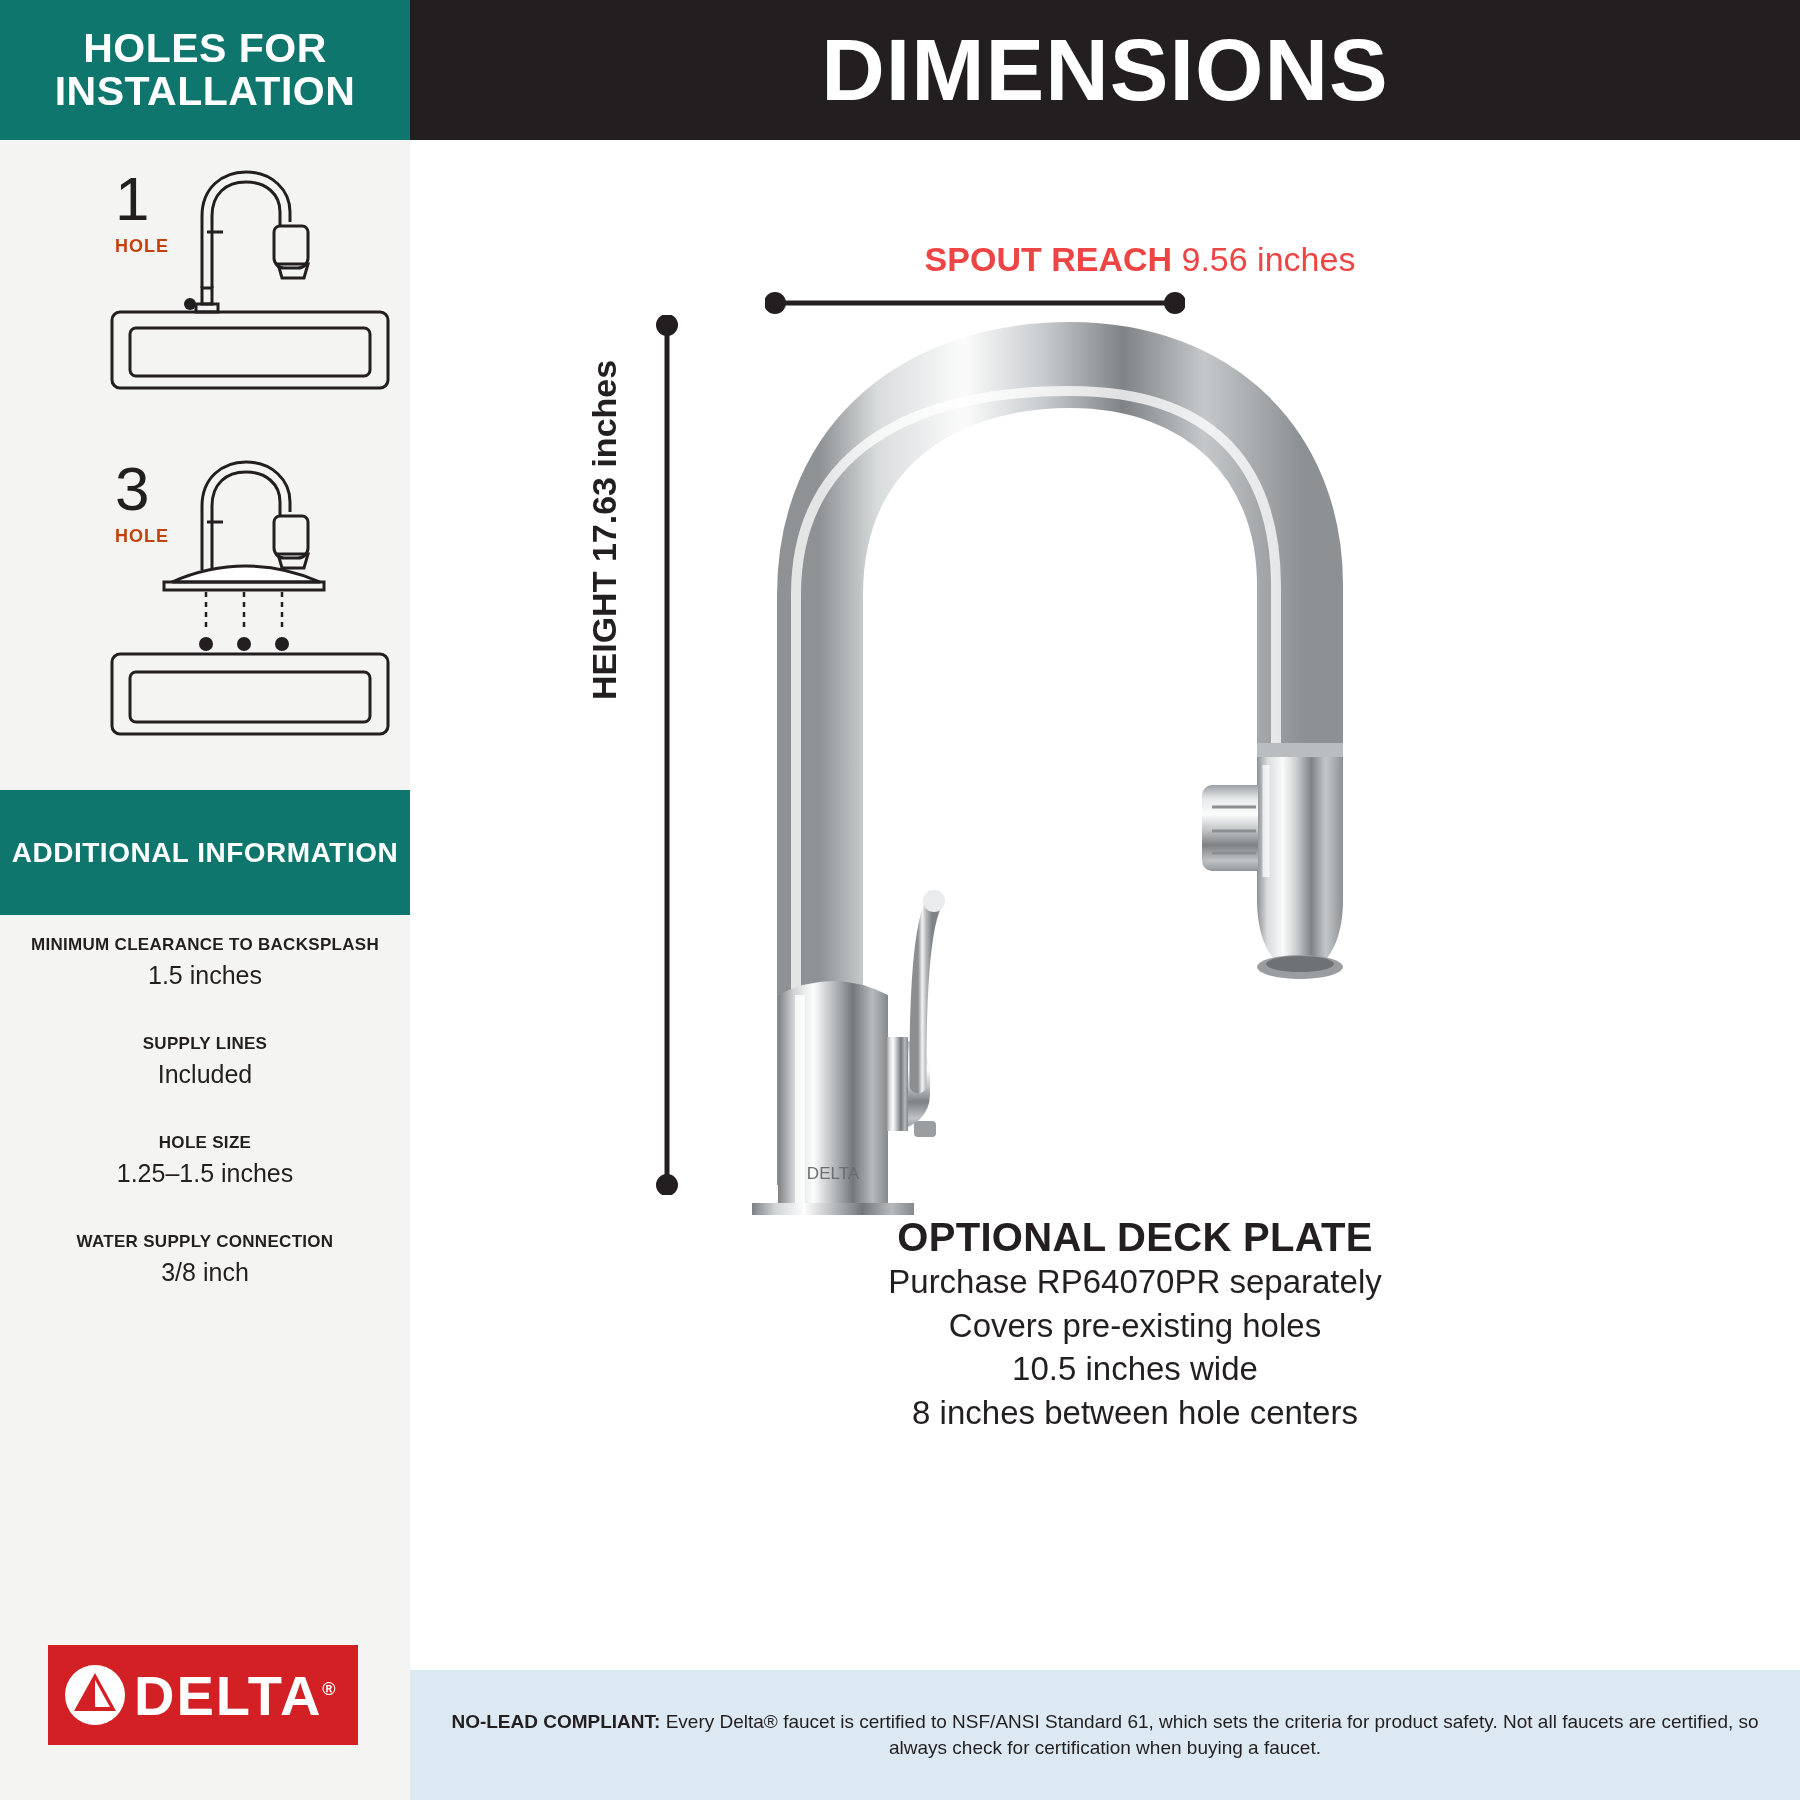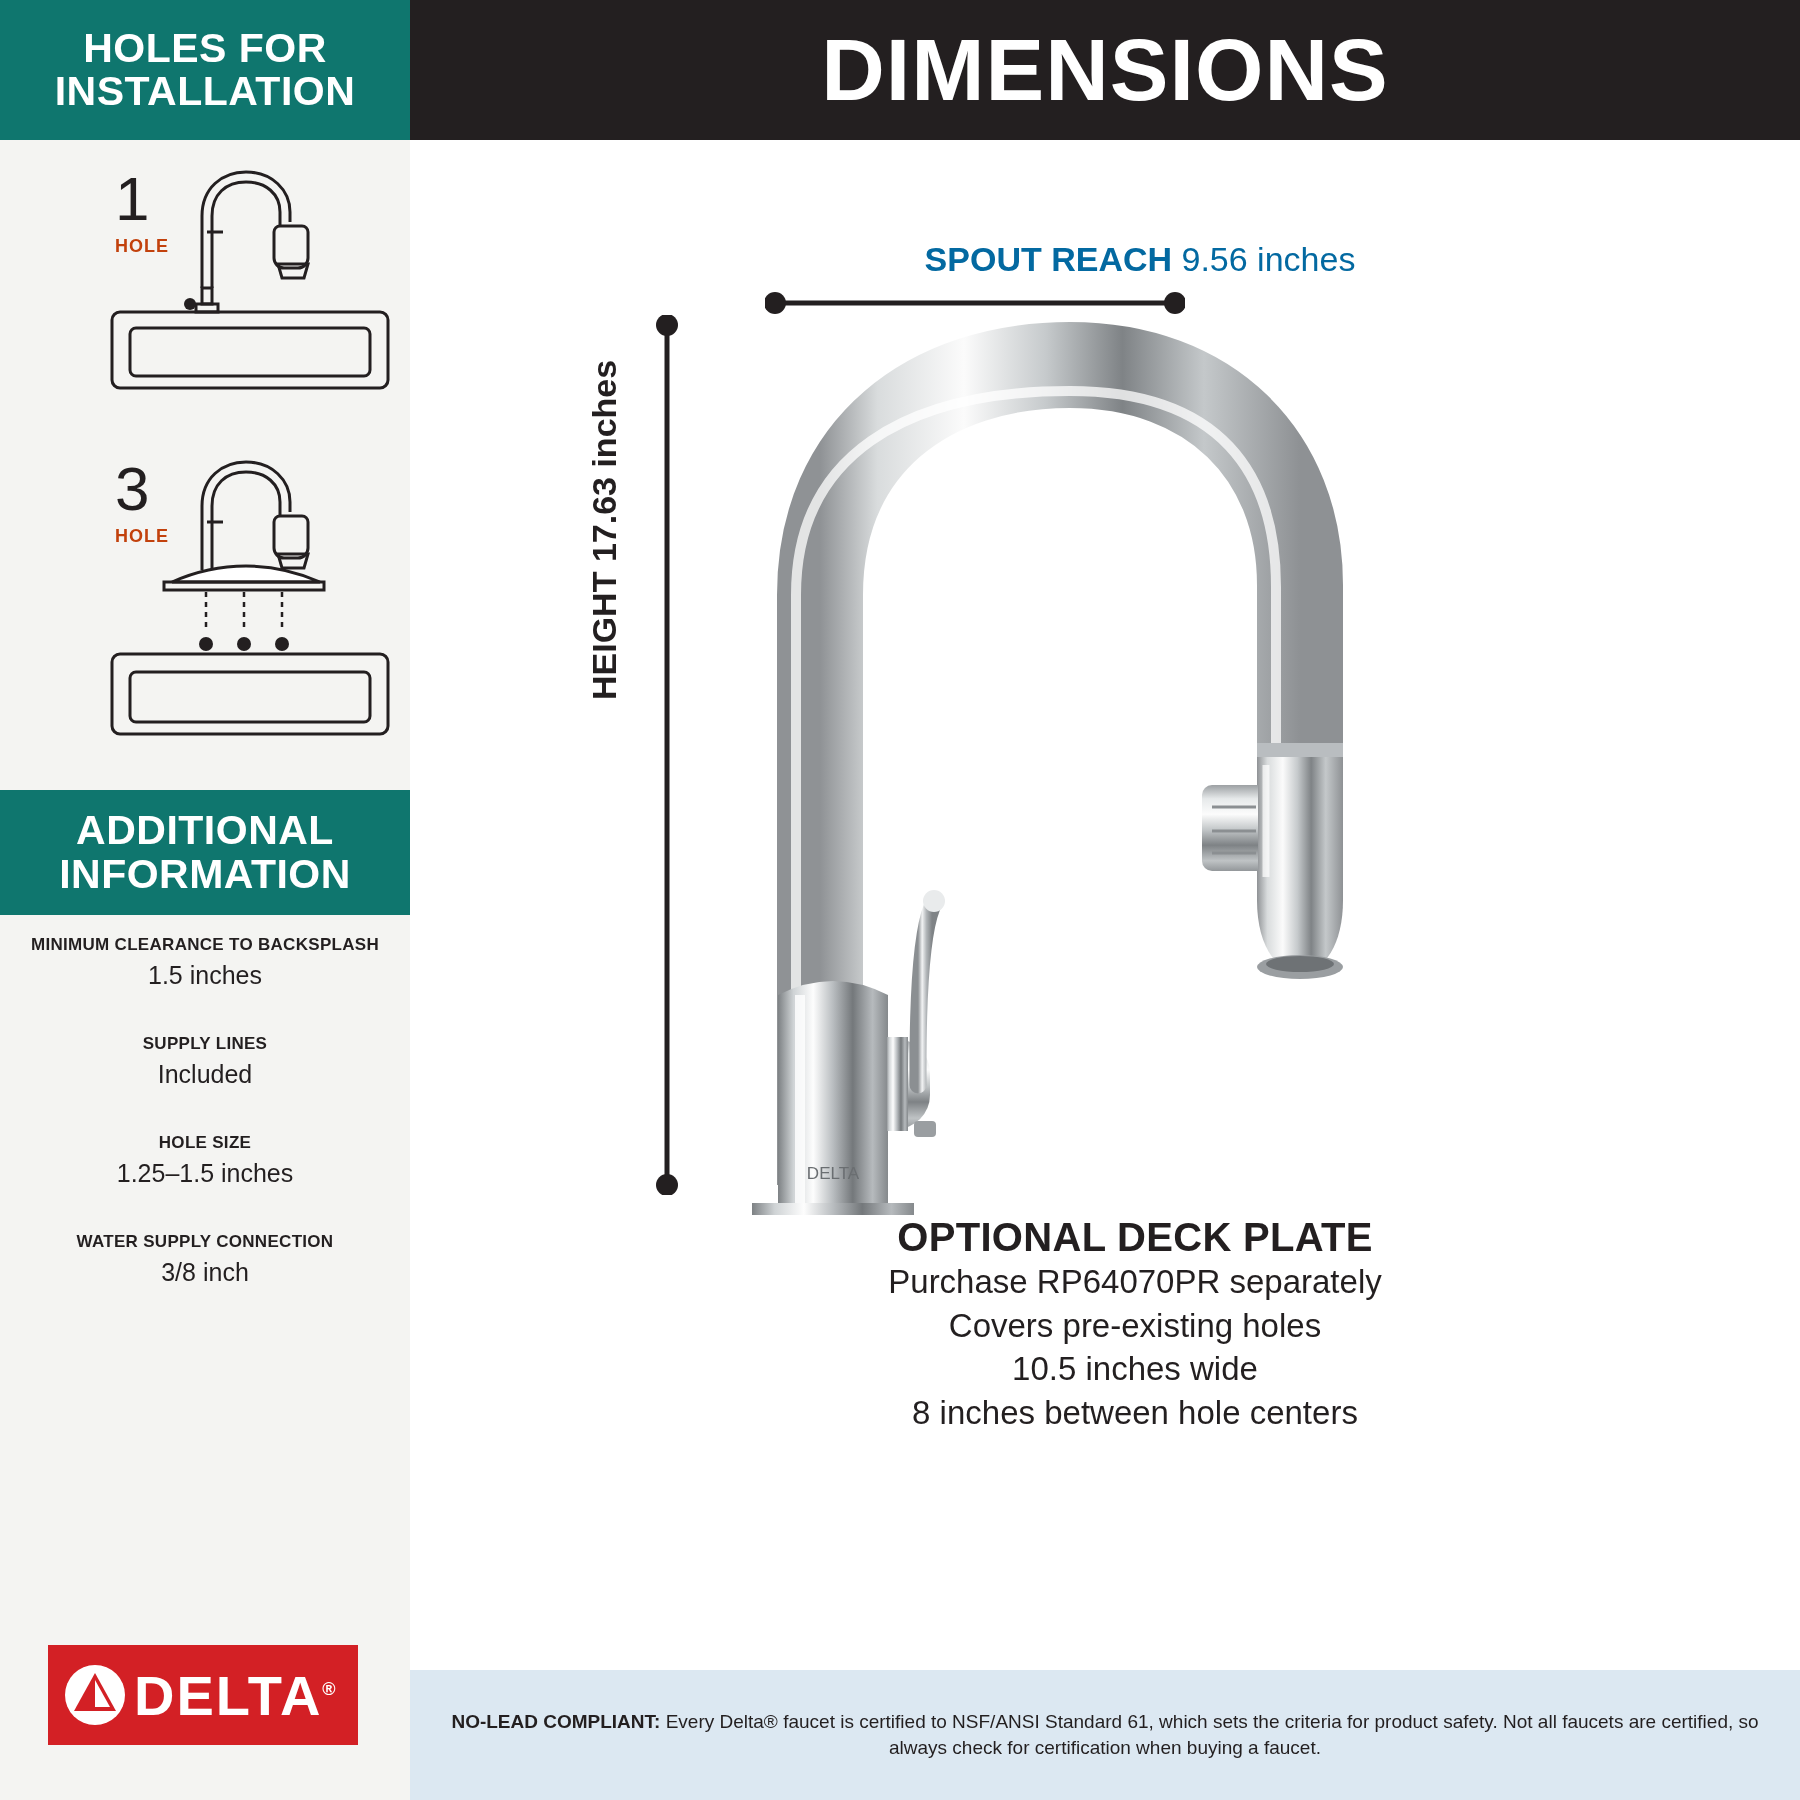--- a/index.html
+++ b/index.html
@@ -39,21 +39,21 @@
     position:absolute; left:115px; font-size:62px; font-weight:300;
     color:#231f20; line-height:1; font-family:"Liberation Sans", sans-serif;
   }
   .hole-sub {
     position:absolute; left:115px; font-size:18px; font-weight:bold;
     letter-spacing:1px; color:#c2410c;
   }
 
   .add-info-header {
     position:absolute; left:0; top:790px; width:410px; height:125px;
-    font-size:41px; line-height:1.05;
+    font-size:28px; line-height:1.05;
   }
 
   .info-list {
     position:absolute; left:0; top:935px; width:410px;
     text-align:center; color:#231f20;
   }
   .info-item { margin-bottom:36px; }
   .info-title {
     font-size:17px; font-weight:bold; line-height:1.2; letter-spacing:0.3px;
   }
@@ -79,21 +79,21 @@
   }
   .dim-header span {
     font-size:88px; font-weight:bold; letter-spacing:1px; line-height:1;
   }
 
   
   .main { position:absolute; left:410px; top:140px; width:1390px; height:1530px; background:#ffffff; }
 
   .spout-label {
     position:absolute; left:400px; top:100px; width:660px; text-align:center;
-    font-size:34px; color:#0369a1; white-space:nowrap;
+    font-size:34px; color:#ef4444; white-space:nowrap;
   }
   .spout-label b { font-weight:bold; }
 
   .height-label {
     position:absolute; left:175px; top:560px;
     font-size:34px; font-weight:bold; color:#231f20;
     transform:rotate(-90deg); transform-origin:left top; white-space:nowrap;
   }
 
   .deck-plate {

